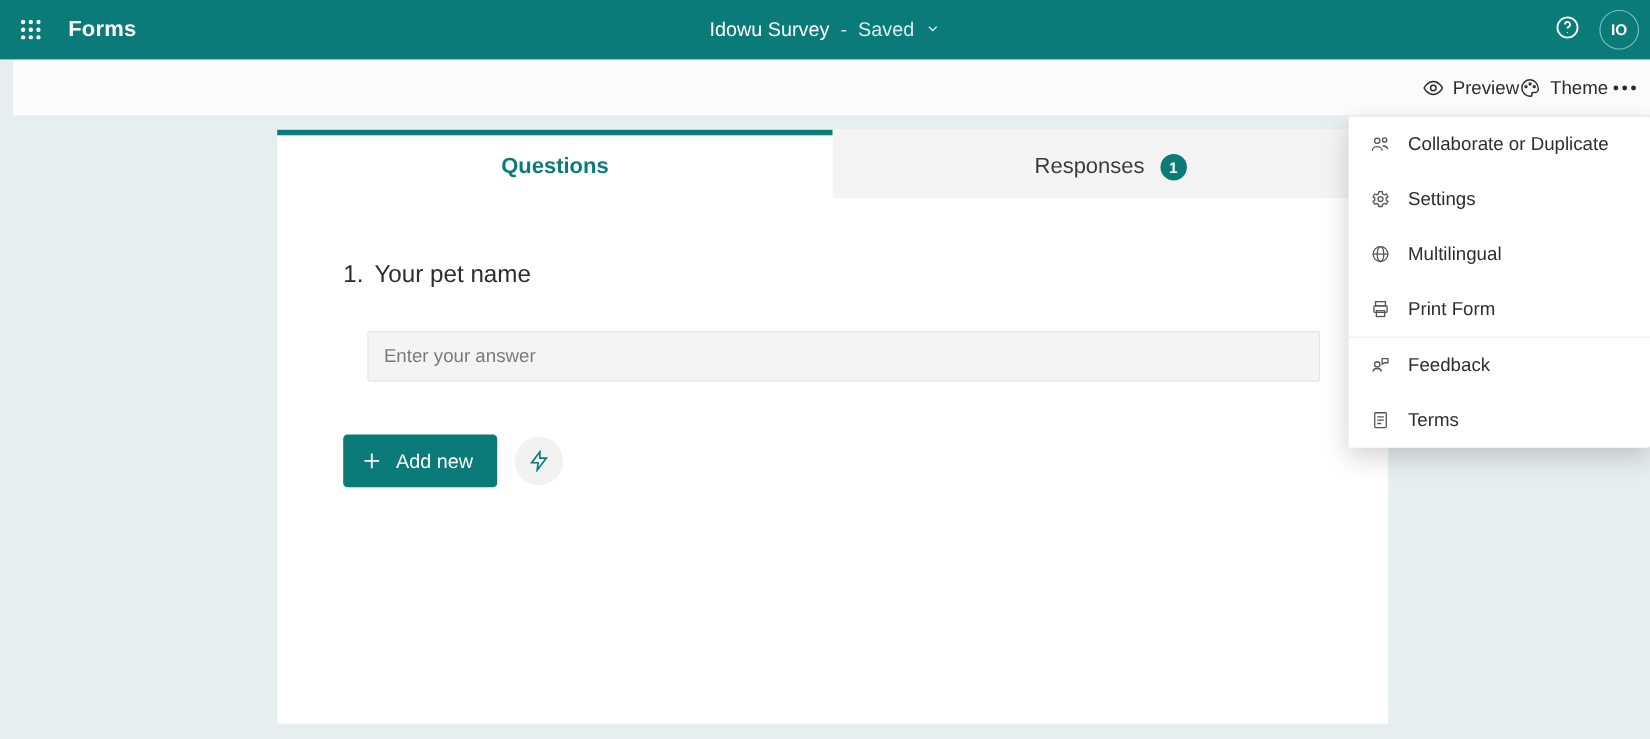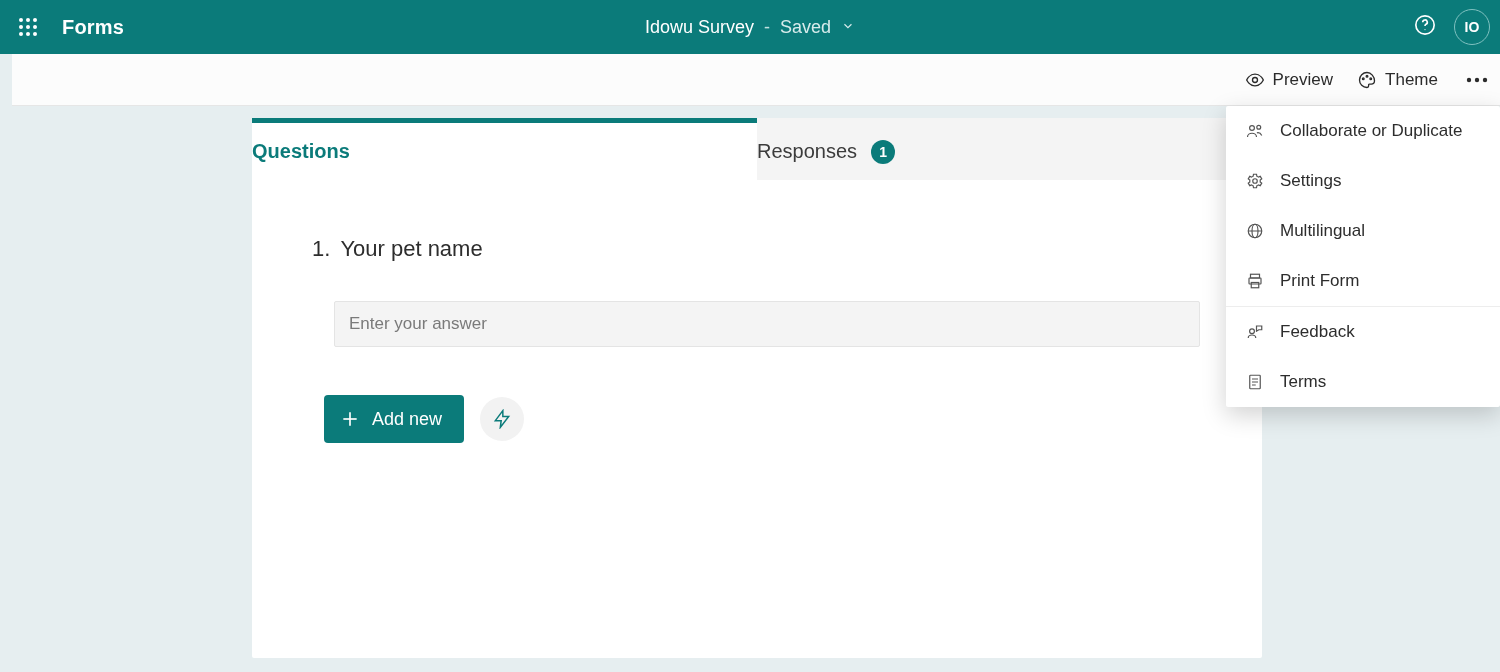--- a/index.html
+++ b/index.html
@@ -14,51 +14,51 @@
   .title-wrap { position:absolute; left:50%; transform:translateX(-50%); display:flex; gap:10px; font-size:18px; }
   .form-title { color:#fff; font-weight:400; }
   .dash { color:#bfe0df; }
   .saved { color:#d8ecec; }
   .chev-down svg { stroke:#d8ecec; }
   .header-right { margin-left:auto; display:flex; align-items:center; gap:18px; padding-right:2px;}
   .help-btn svg { stroke:#fff; }
   .avatar { width:36px; height:36px; border-radius:50%; border:1.5px solid #7fc1c0; display:flex; align-items:center; justify-content:center; color:#fff; font-size:14px; font-weight:600; }
   .toolbar {
     height: 52px; background:#fcfcfc; border-bottom:1px solid #e6e6e6; display:flex; align-items:center;
-    justify-content:flex-end; padding-right: 8px; gap: 24px; margin-left: 12px;
+    justify-content:flex-end; padding-right: 8px;  margin-left: 12px;
   }
   .tool-link { display:flex; align-items:center; gap:8px; color:#2b2b2b; font-size:17px; cursor:pointer; }
   .tool-link svg { stroke:#2b2b2b; }
   .collect-btn {
     background:#0b7b7a; color:#fff; font-size:17px; font-weight:600;
     padding: 8px 18px; border-radius:4px; cursor:pointer; border:none;
   }
   .more-btn { width:30px; display:flex; align-items:center; justify-content:center; cursor:pointer; color:#2b2b2b;}
   .more-btn svg { fill:#2b2b2b; }
 
   .workspace { position:relative; padding-top: 12px; }
   .card {
     width: 1010px; margin: 0 0 0 252px; background:#fff; min-height:540px;
     border-radius:2px; position:relative;
   }
   .tabs { display:flex; height:62px; }
-  .tab { flex:1 1 50%; display:flex; align-items:center; justify-content:flex-start; gap:14px; font-size:20px; cursor:pointer; }
+  .tab { flex:1 1 50%; display:flex; align-items:center; justify-content:center; gap:14px; font-size:20px; cursor:pointer; }
   .tab.active { color:#0b7b7a; font-weight:600; border-top: 5px solid #0b7b7a; }
   .tab.inactive { color:#3b3b3b; background:#f4f4f4; border-top:5px solid transparent;}
   .badge { background:#0b7b7a; color:#fff; border-radius:50%; width:24px; height:24px; display:flex; align-items:center; justify-content:center; font-size:14px; font-weight:600;}
   .body { padding: 56px 60px 30px 60px; }
   .qrow { display:flex; gap:10px; font-size:22px; color:#2d2d2d; }
   .qnum::after { content:"."; }
   .answer-input {
     margin-top: 39px; margin-left: 22px; width: 866px; height: 46px;
     background:#f4f4f4; border:1px solid #e4e4e4; border-radius:2px;
     padding: 0 14px; font-size:17px; color:#7f1d1d;
   }
   .answer-input::placeholder { color:#7a7a7a; }
-  .actions { margin-top: 48px; display:flex; align-items:center; gap:16px;margin-left:12px; }
+  .actions { margin-top: 48px; display:flex; align-items:center; gap:16px; }
   .add-btn {
     background:#0b7b7a; color:#fff; border:none; border-radius:4px;
     height:48px; padding:0 22px 0 16px; display:flex; align-items:center; gap:12px;
     font-size:18px; font-weight:500; cursor:pointer;
   }
   .lightning {
     width:44px; height:44px; border-radius:50%; background:#f2f2f2; display:flex; align-items:center; justify-content:center; cursor:pointer;
   }
   .lightning svg { stroke:#0b7b7a; }
 

